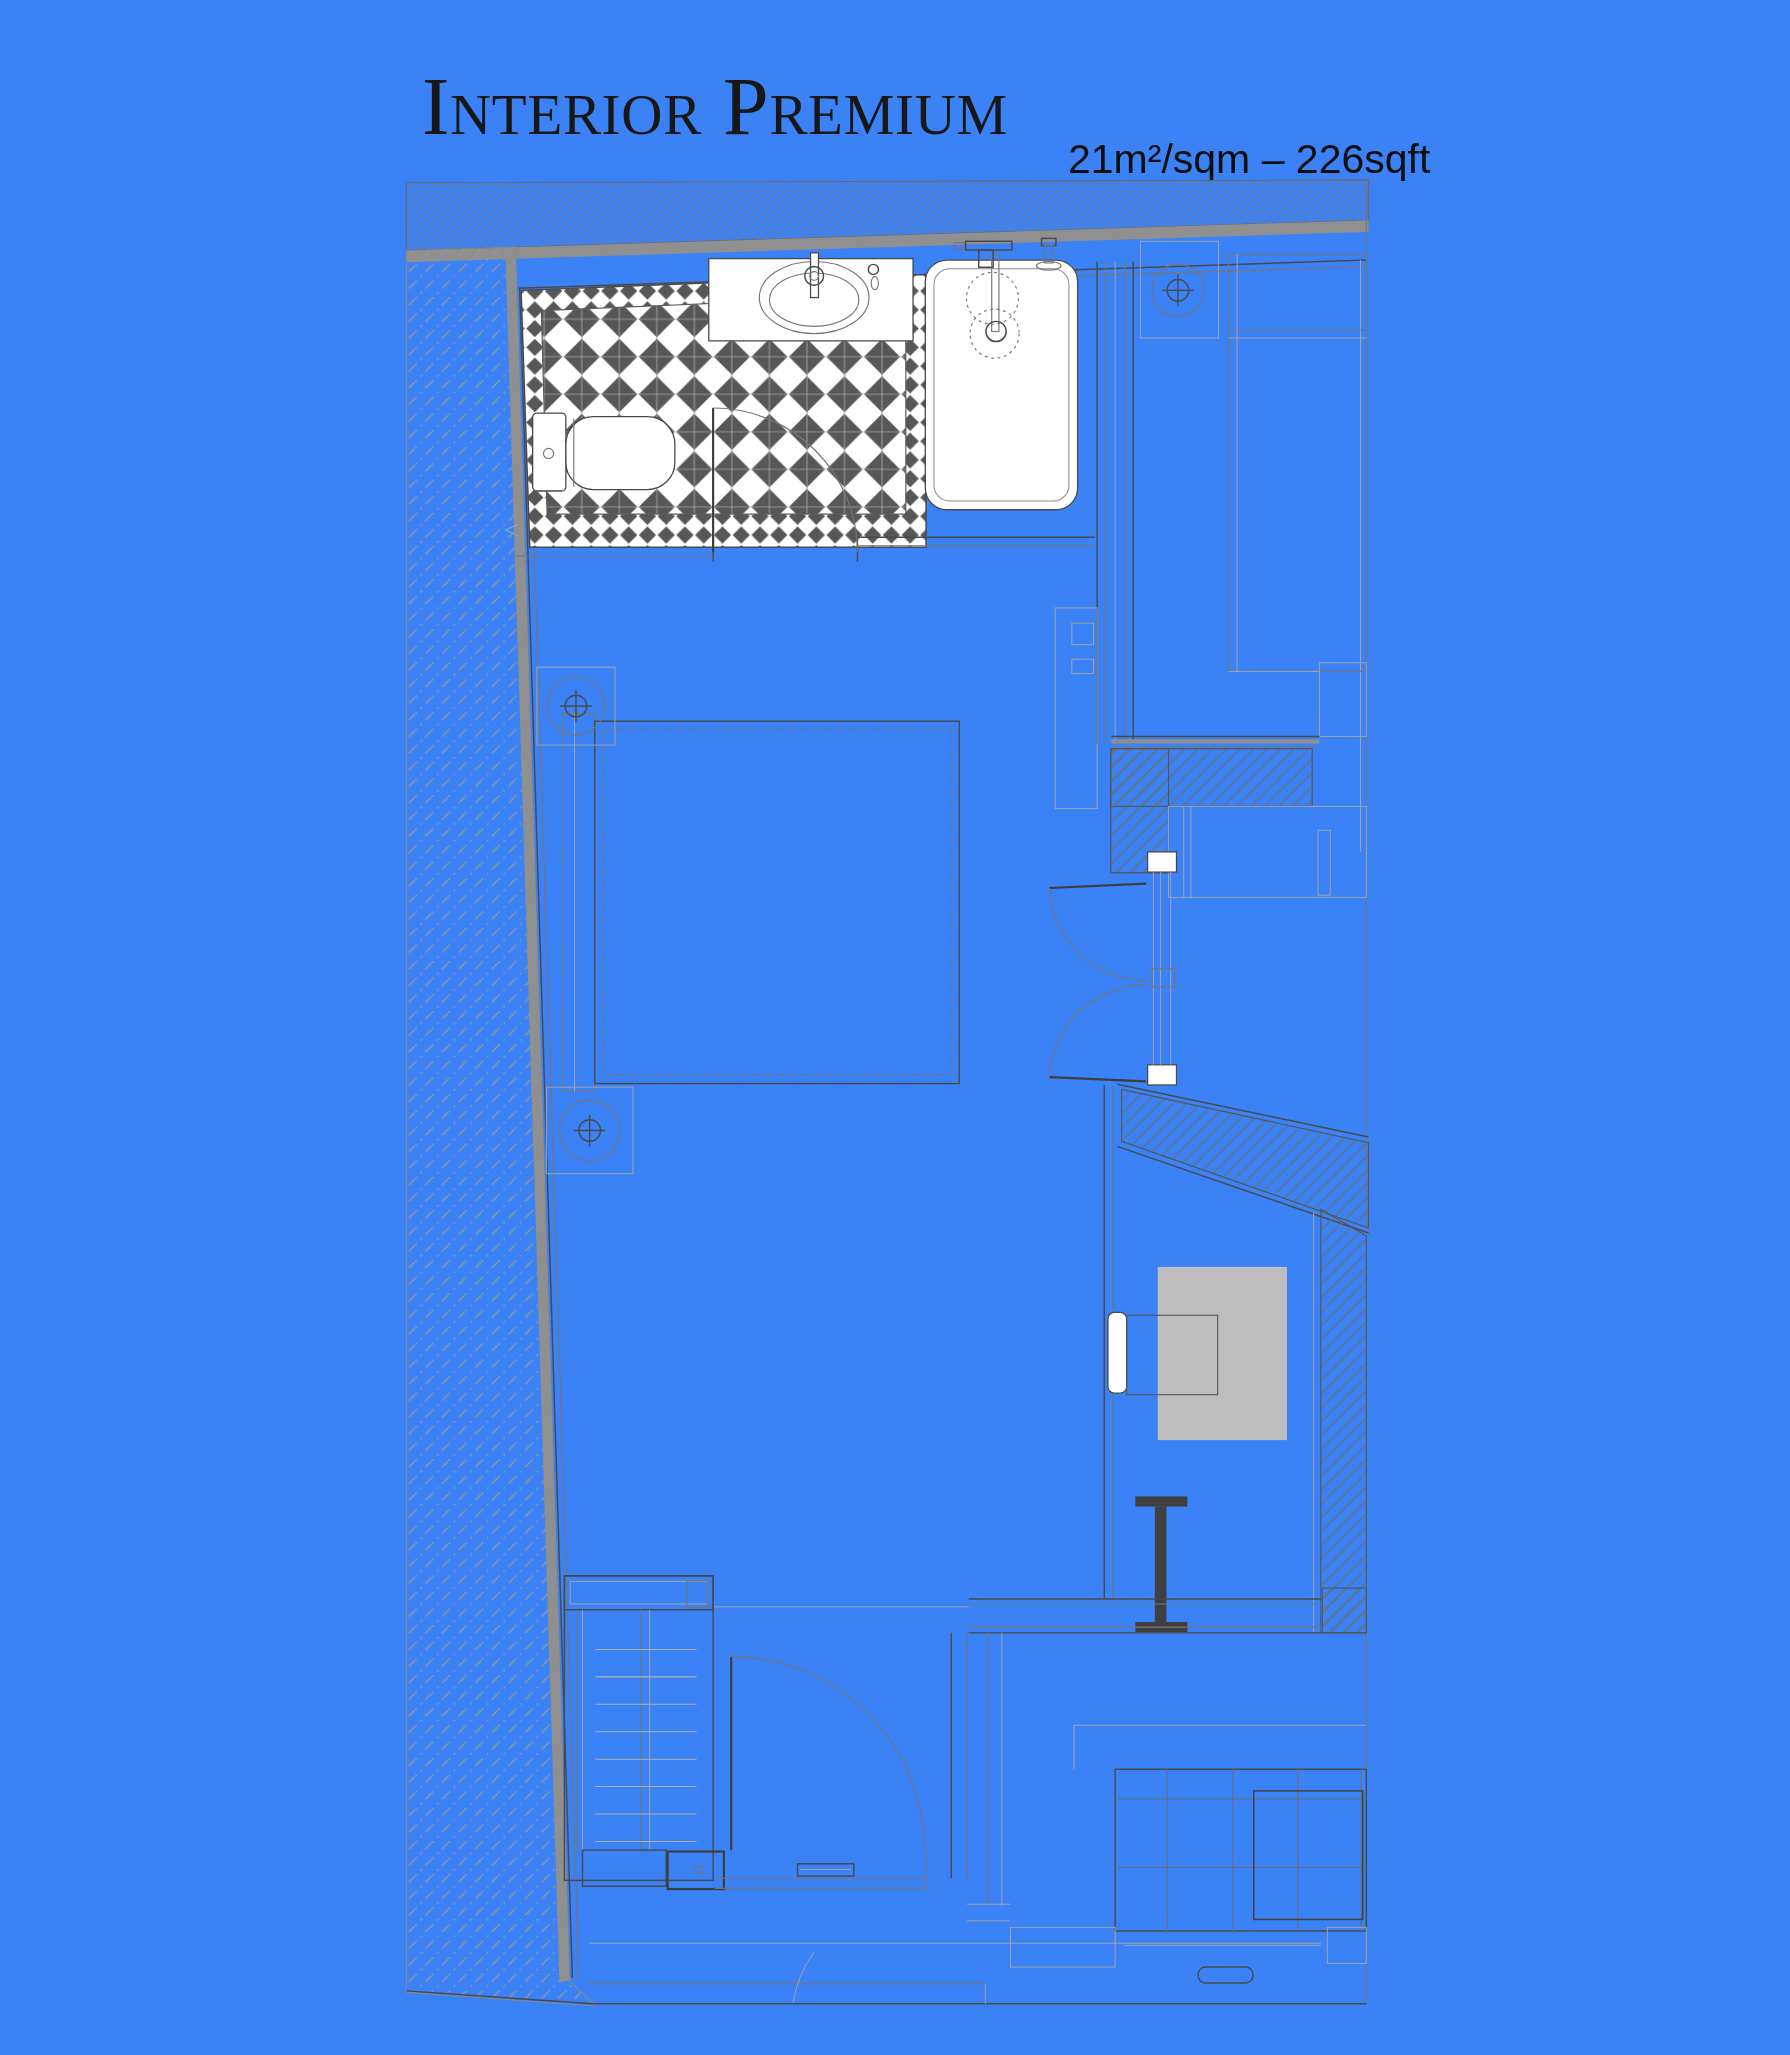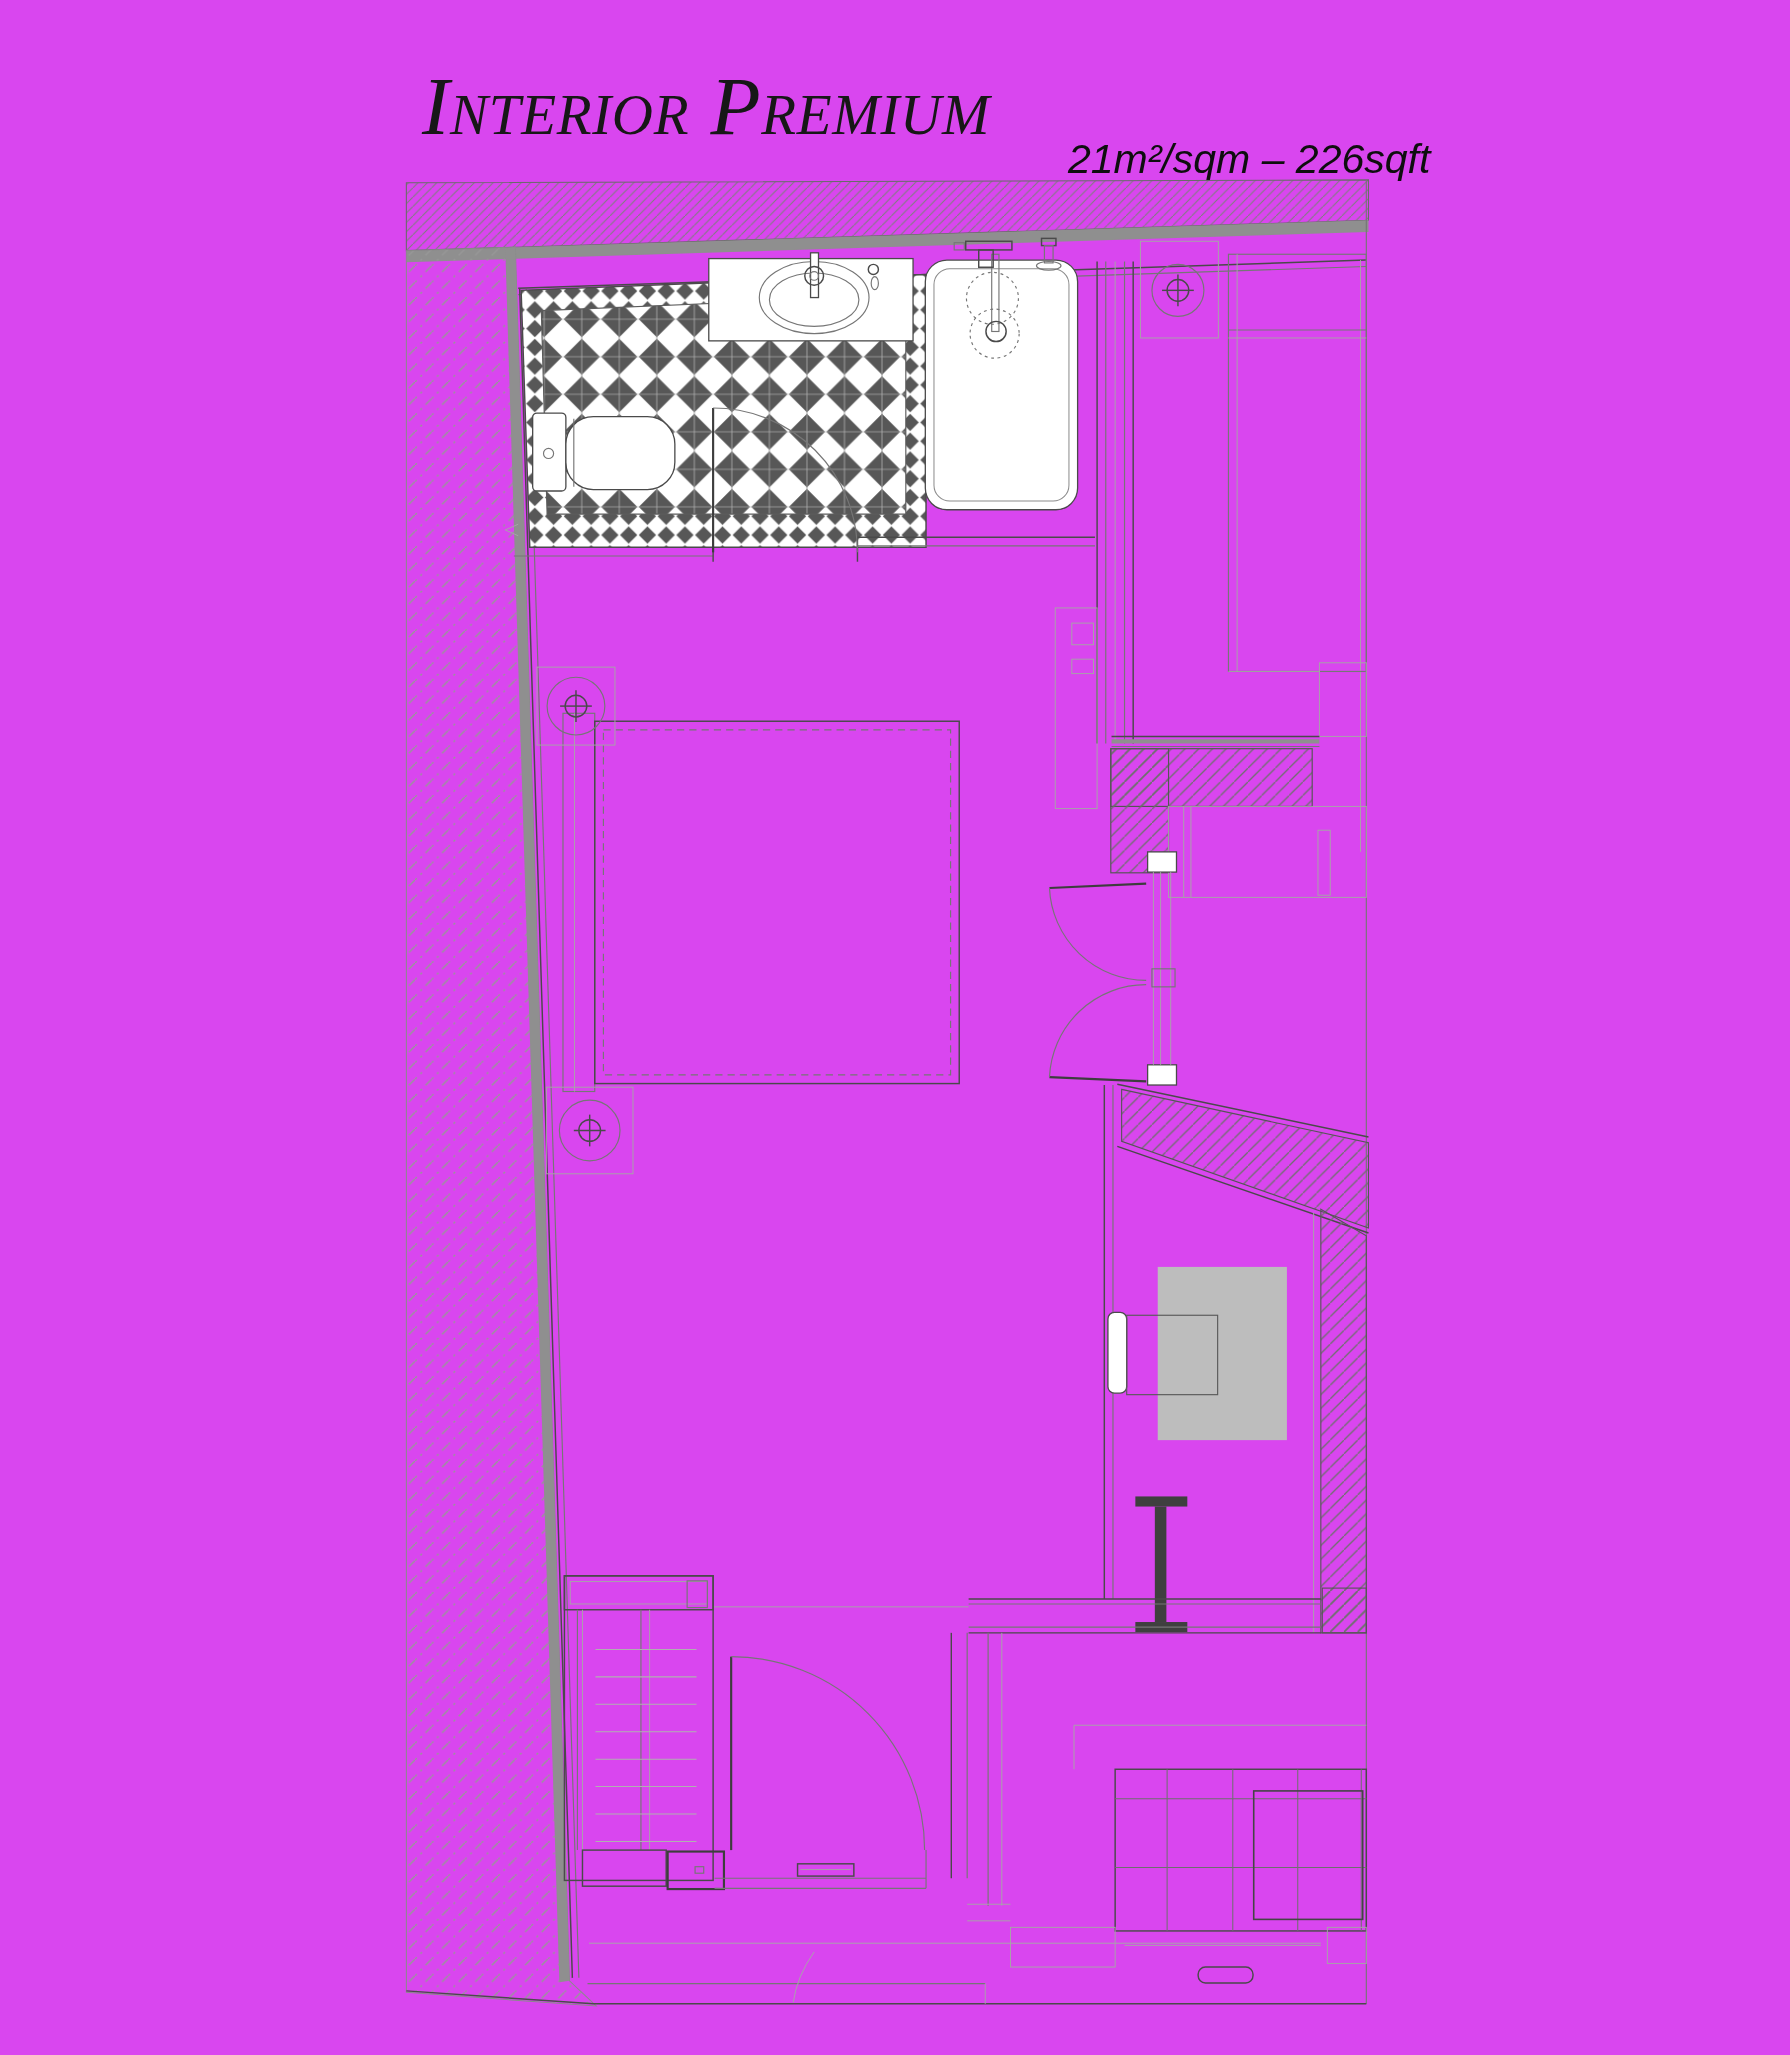--- a/index.html
+++ b/index.html
@@ -1,18 +1,18 @@
 <!DOCTYPE html>
 <html style="font-size:11.5px"><head>
 <meta charset="utf-8">
 <style>
   html,body{margin:0;padding:0;background:#ffffff;}
   body{width:1790px;height:2056px;position:relative;overflow:hidden;
        font-family:"Liberation Sans",sans-serif;}
-  .page{position:absolute;inset:0;background:#d946ef;font-style:italic;}
+  .page{position:absolute;inset:0;background:#3b82f6;}
   .title-main{position:absolute;left:422px;top:66px;margin:0;
      font-family:"Liberation Serif",serif;font-weight:400;
      font-variant:small-caps;font-size:82px;line-height:1.0;
      letter-spacing:0.7px;color:#171717;white-space:nowrap;}
   .title-area{position:absolute;left:1068px;top:105px;
      font-family:"Liberation Sans",sans-serif;font-size:41px;
      color:#0e0e0e;white-space:nowrap;letter-spacing:0px;margin-top:31px;}
   svg{position:absolute;left:0;top:0;}
   .k{stroke:#4a4a4a;stroke-width:2;fill:none}
   .k3{stroke:#3d3d3d;stroke-width:3;fill:none}

